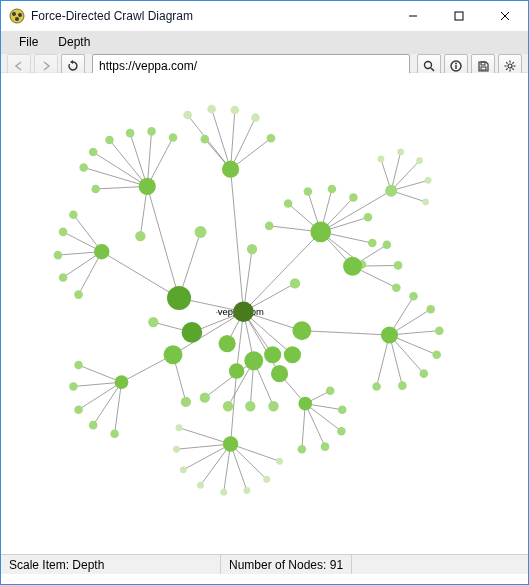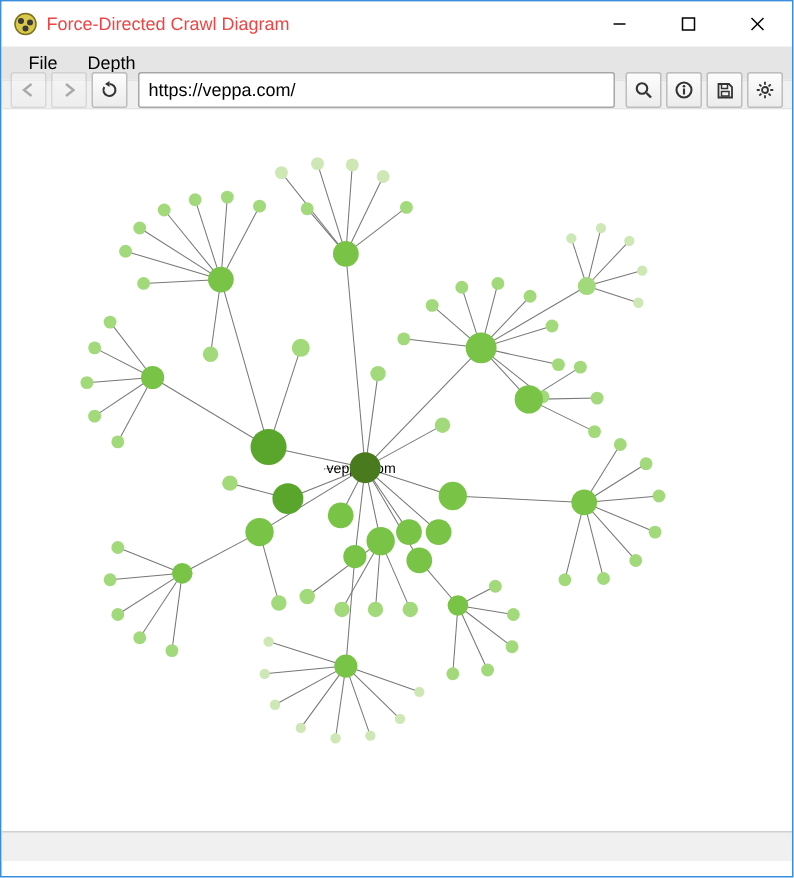--- a/index.html
+++ b/index.html
@@ -1,23 +1,23 @@
 <!DOCTYPE html>
 <html><head>
 <meta charset="utf-8">
 <style>
   * { box-sizing: border-box; margin: 0; padding: 0; }
   body { font-family: "Segoe UI", Tahoma, sans-serif; font-size: 12px; background: #fff; width: 529px; height: 585px; overflow: hidden; border: 1px solid #3a8dde; }
-  .titlebar { height: 30px; background: #fff; display: flex; align-items: center; padding: 0 0 0 8px; color: #ef4444; }
+  .titlebar { height: 30px; background: #fff; display: flex; align-items: center; padding: 0 0 0 8px; color: #0f172a; }
   .titlebar .app-icon { width: 16px; height: 16px; margin-right: 6px; display:flex; align-items:center; justify-content:center; }
   .titlebar .title { flex: 1; font-size: 12px; }
   .winbtn { width: 46px; height: 30px; display: flex; align-items: center; justify-content: center; color: #000; }
   .menubar { height: 22px; display: flex; align-items: center; padding: 0 10px; gap: 4px; border-bottom: 0px solid #e5e5e5; background:#e5e5e5;}
   .menu-item { padding: 2px 8px; font-size: 12px; }
-  .toolbar { height: 20px; background: #f0f0f0; display: flex; align-items: flex-end; padding: 0 6px; gap: 3px; border-top:1px solid #e3e3e3; border-bottom:1px solid #e3e3e3;}
+  .toolbar { height: 20px; background: #f0f0f0; display: flex; align-items: flex-start; padding: 0 6px; gap: 3px; border-top:1px solid #e3e3e3; border-bottom:1px solid #e3e3e3;}
   .tbtn { width: 24px; height: 24px; border: 1px solid #bdbdbd; background: linear-gradient(#fdfdfd,#ececec); border-radius: 2px; display:flex; align-items:center; justify-content:center; cursor:pointer;}
   .tbtn.disabled { opacity: .45; cursor: default; }
   .urlbox { flex:1; height:24px; border:1px solid #a7a7a7; background:#fff; display:flex; align-items:center; padding:0 6px; border-radius:2px; margin:0 4px; }
   .urlbox input { border:none; outline:none; width:100%; font-size:12px; font-family:inherit;}
   .canvas-wrap { position: relative; width: 100%; height: calc(100% - 30px - 22px - 30px - 20px); background:#fff; overflow:hidden;}
   svg.graph { width:100%; height:100%; }
   .edge { stroke:#777; stroke-width:0.8; }
   .node circle { stroke:none; }
   .node-label { font-size:11px; fill:#000; font-family:"Segoe UI",sans-serif;}
   .statusbar { height: 20px; background:#f0f0f0; border-top:1px solid #d0d0d0; display:flex; align-items:center; font-size:12px; }
@@ -481,13 +481,15 @@
           <circle cx="250" cy="205" r="6" fill="#a2d97a"></circle>
         </g>
         <g class="node">
           <circle cx="300" cy="245" r="6" fill="#a2d97a"></circle>
         </g>
       </g>
   </svg>
 </div>
 
 <div class="statusbar">
+  <div class="status-cell first">Scale Item: Depth</div>
+  <div class="status-cell">Number of Nodes: 91</div>
 </div>
 
 </body></html>

